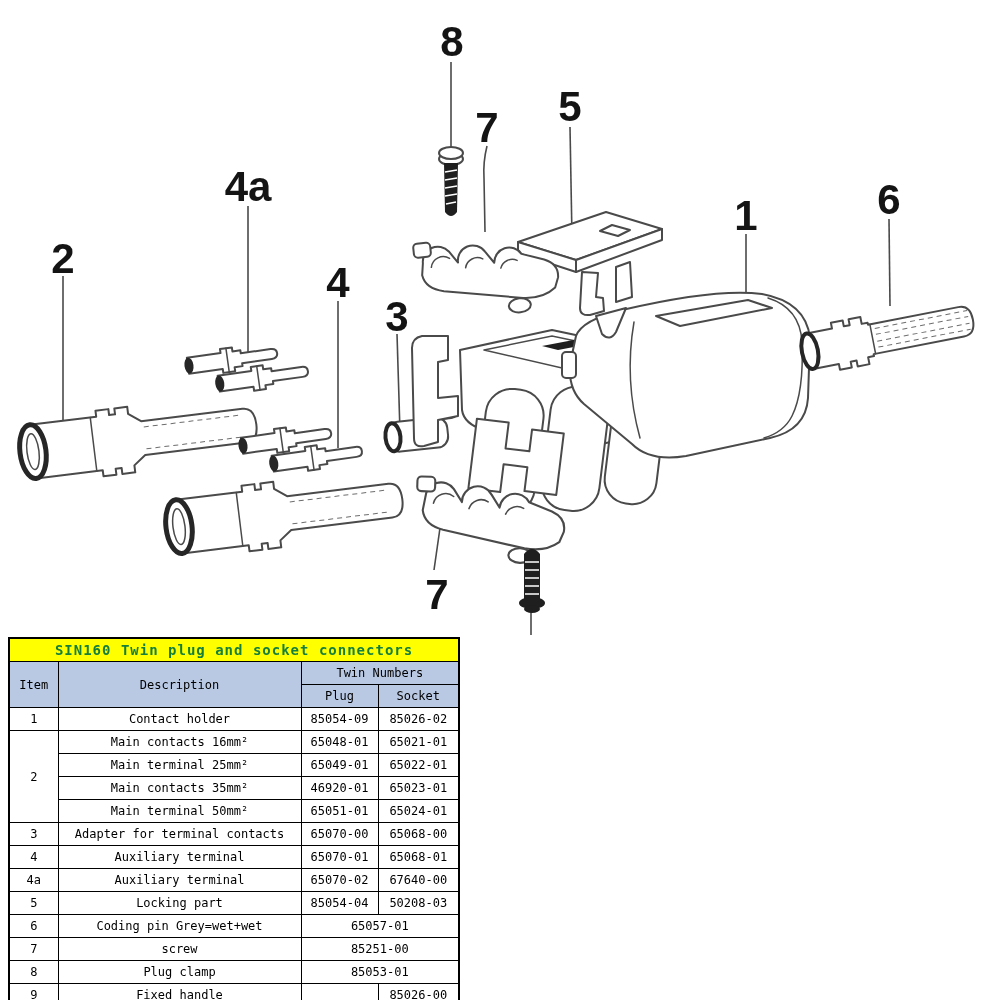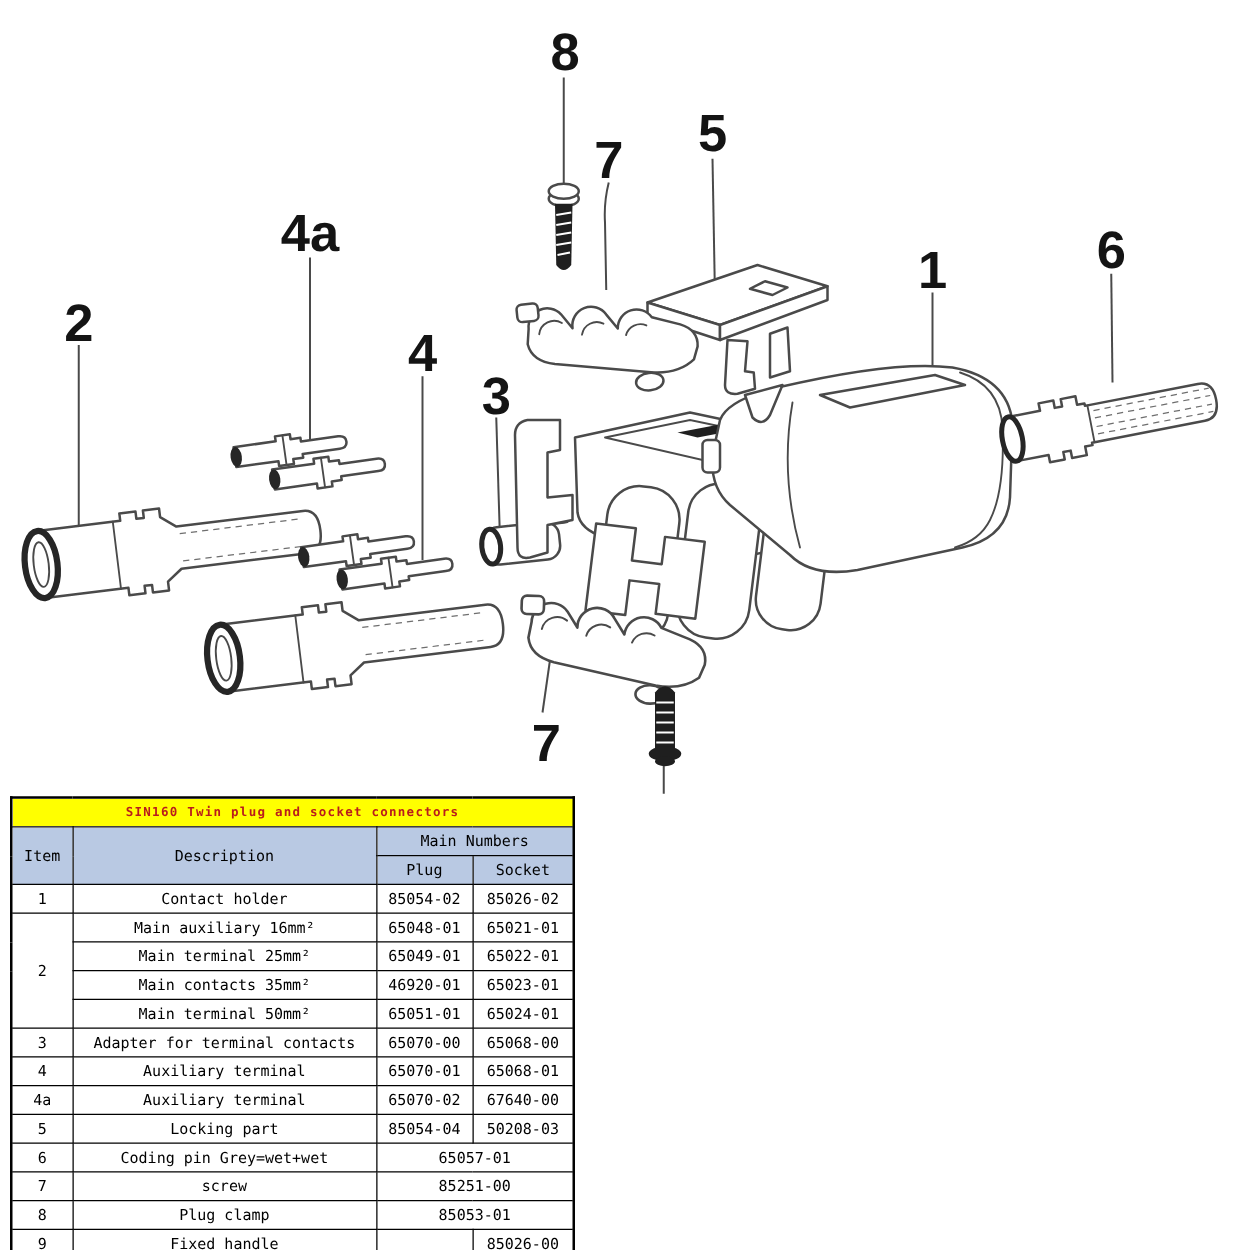--- a/index.html
+++ b/index.html
@@ -27,22 +27,22 @@
     position:absolute;left:8px;top:637px;width:450px;
     border-collapse:collapse;table-layout:fixed;
     font-size:12px;color:#000;text-align:center;
     border:2px solid #000;
   }
   table.parts-table td{
     border:1px solid #000;height:22px;padding:0 2px;
     overflow:hidden;white-space:nowrap;
   }
   td.title-cell{
-    background:#ffff00;color:#b91c1c;font-weight:bold;
-    font-size:10px;height:25px;letter-spacing:1px;
+    background:#ffff00;color:#15803d;font-weight:bold;
+    font-size:14px;height:25px;letter-spacing:1px;
   }
   td.hdr{background:#b9c9e3;}
 </style>
 </head>
 <body>
 
 <div class="diagram-wrap">
 <svg width="1000" height="635" viewBox="0 0 1000 635">
   <defs>
     <g id="pin">
@@ -184,36 +184,36 @@
       <col style="width:77px">
       <col style="width:81px">
   </colgroup>
   <tbody>
   <tr>
     <td class="title-cell" colspan="4">SIN160 Twin plug and socket connectors</td>
   </tr>
   <tr>
     <td class="hdr" rowspan="2">Item</td>
     <td class="hdr" rowspan="2">Description</td>
-    <td class="hdr" colspan="2">Main Numbers</td>
+    <td class="hdr" colspan="2">Twin Numbers</td>
   </tr>
   <tr>
     <td class="hdr">Plug</td>
     <td class="hdr">Socket</td>
   </tr>
 
   <tr>
     <td>1</td>
     <td>Contact holder</td>
-    <td>85054-02</td>
+    <td>85054-09</td>
     <td>85026-02</td>
   </tr>
   <tr>
     <td rowspan="4">2</td>
-    <td>Main auxiliary 16mm²</td>
+    <td>Main contacts 16mm²</td>
     <td>65048-01</td>
     <td>65021-01</td>
   </tr>
   <tr>
     <td>Main terminal 25mm²</td>
     <td>65049-01</td>
     <td>65022-01</td>
   </tr>
   <tr>
     <td>Main contacts 35mm²</td>

